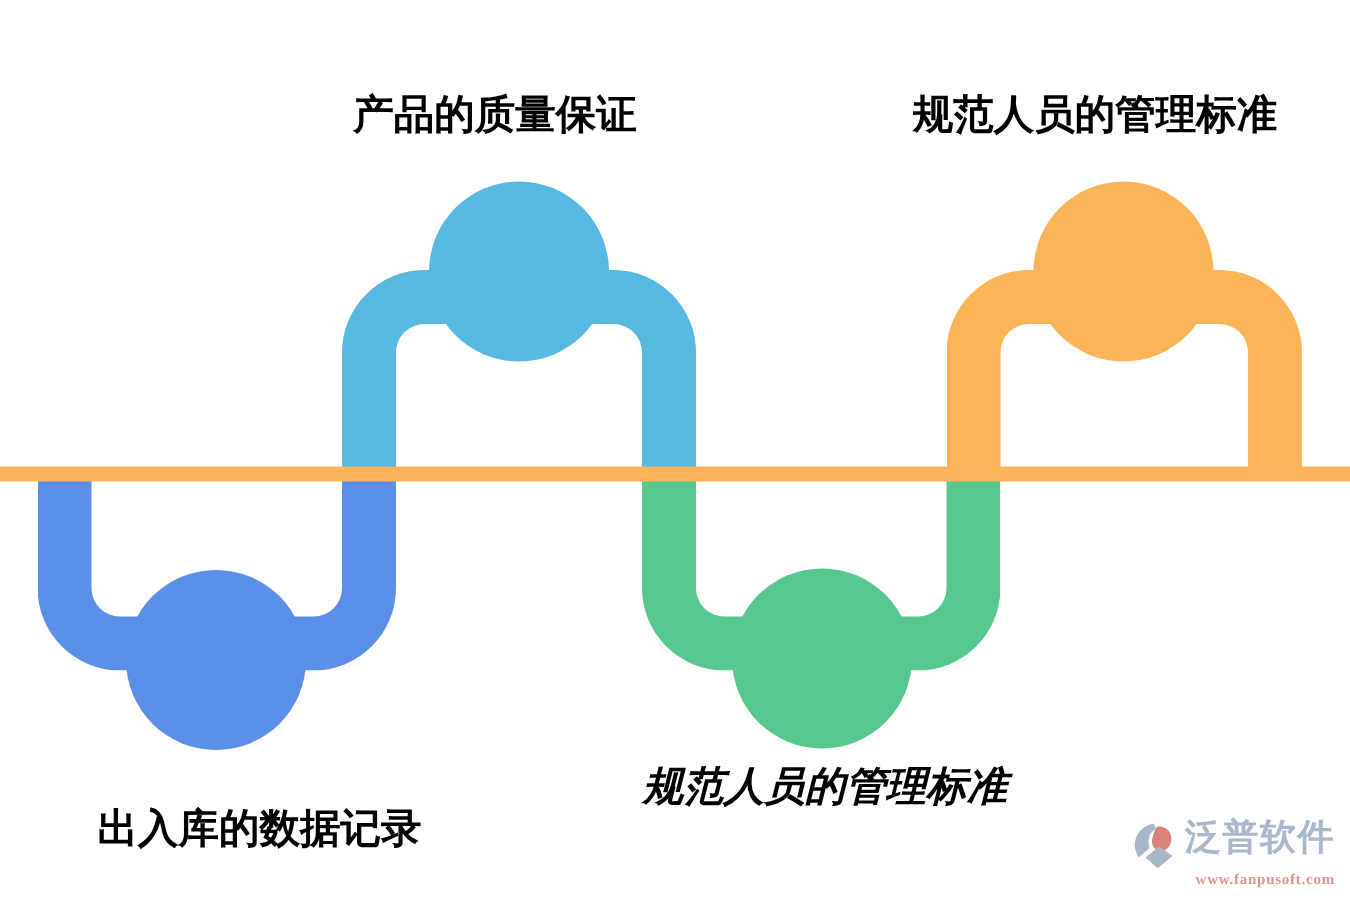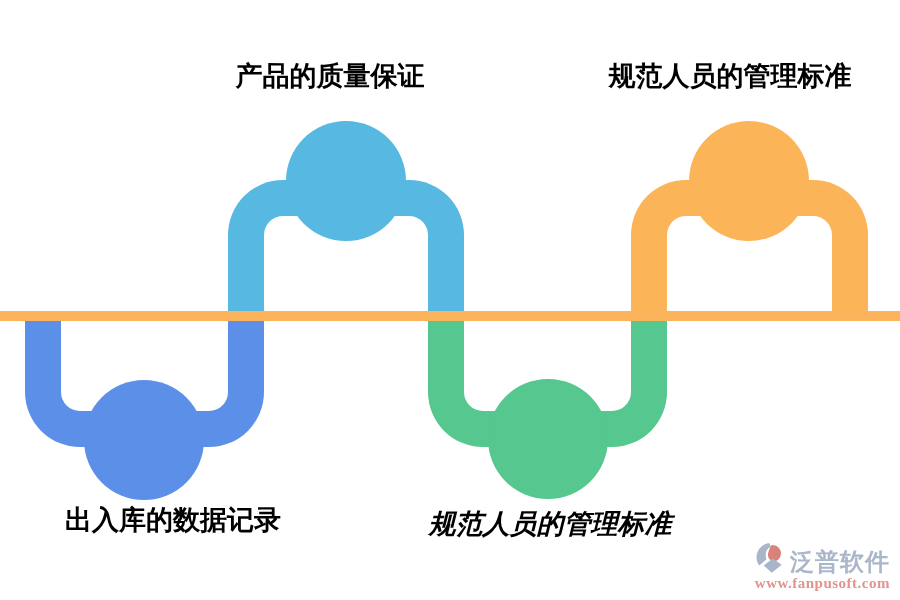--- a/index.html
+++ b/index.html
@@ -65,45 +65,45 @@
     position: absolute;
     transform: translateX(-50%);
     font-size: 27px;
     font-weight: bold;
     color: #000000;
     white-space: nowrap;
     z-index: 4;
   }
   #label-top-middle    { left: 330px; top: 58px; }
   #label-top-right     { left: 730px; top: 58px; }
-  #label-bottom-left   { left: 173px; top: 502px; }
+  #label-bottom-left   { left: 173px; top: 534px; }
   #label-bottom-middle { left: 550px; top: 506px; font-style: italic; }
 
   
   .logo {
     position: absolute;
     right: 10px;
     bottom: 8px;
     z-index: 5;
     text-align: right;
   }
   .logo-row {
     display: flex;
-    align-items: flex-end;
+    align-items: flex-start;
     justify-content: flex-end;
     gap: 2px;
     line-height: 1;
   }
   .logo-name {
     font-size: 24px;
     font-weight: bold;
     letter-spacing: 1px;
   }
   .logo-url {
-    font-size: 15px;
+    font-size: 10px;
     font-weight: bold;
     font-family: "Liberation Serif", serif;
     letter-spacing: 0.5px;
     margin-top: 1px;
   }
 </style>
 </head>
 <body>
 
 <div class="canvas">

